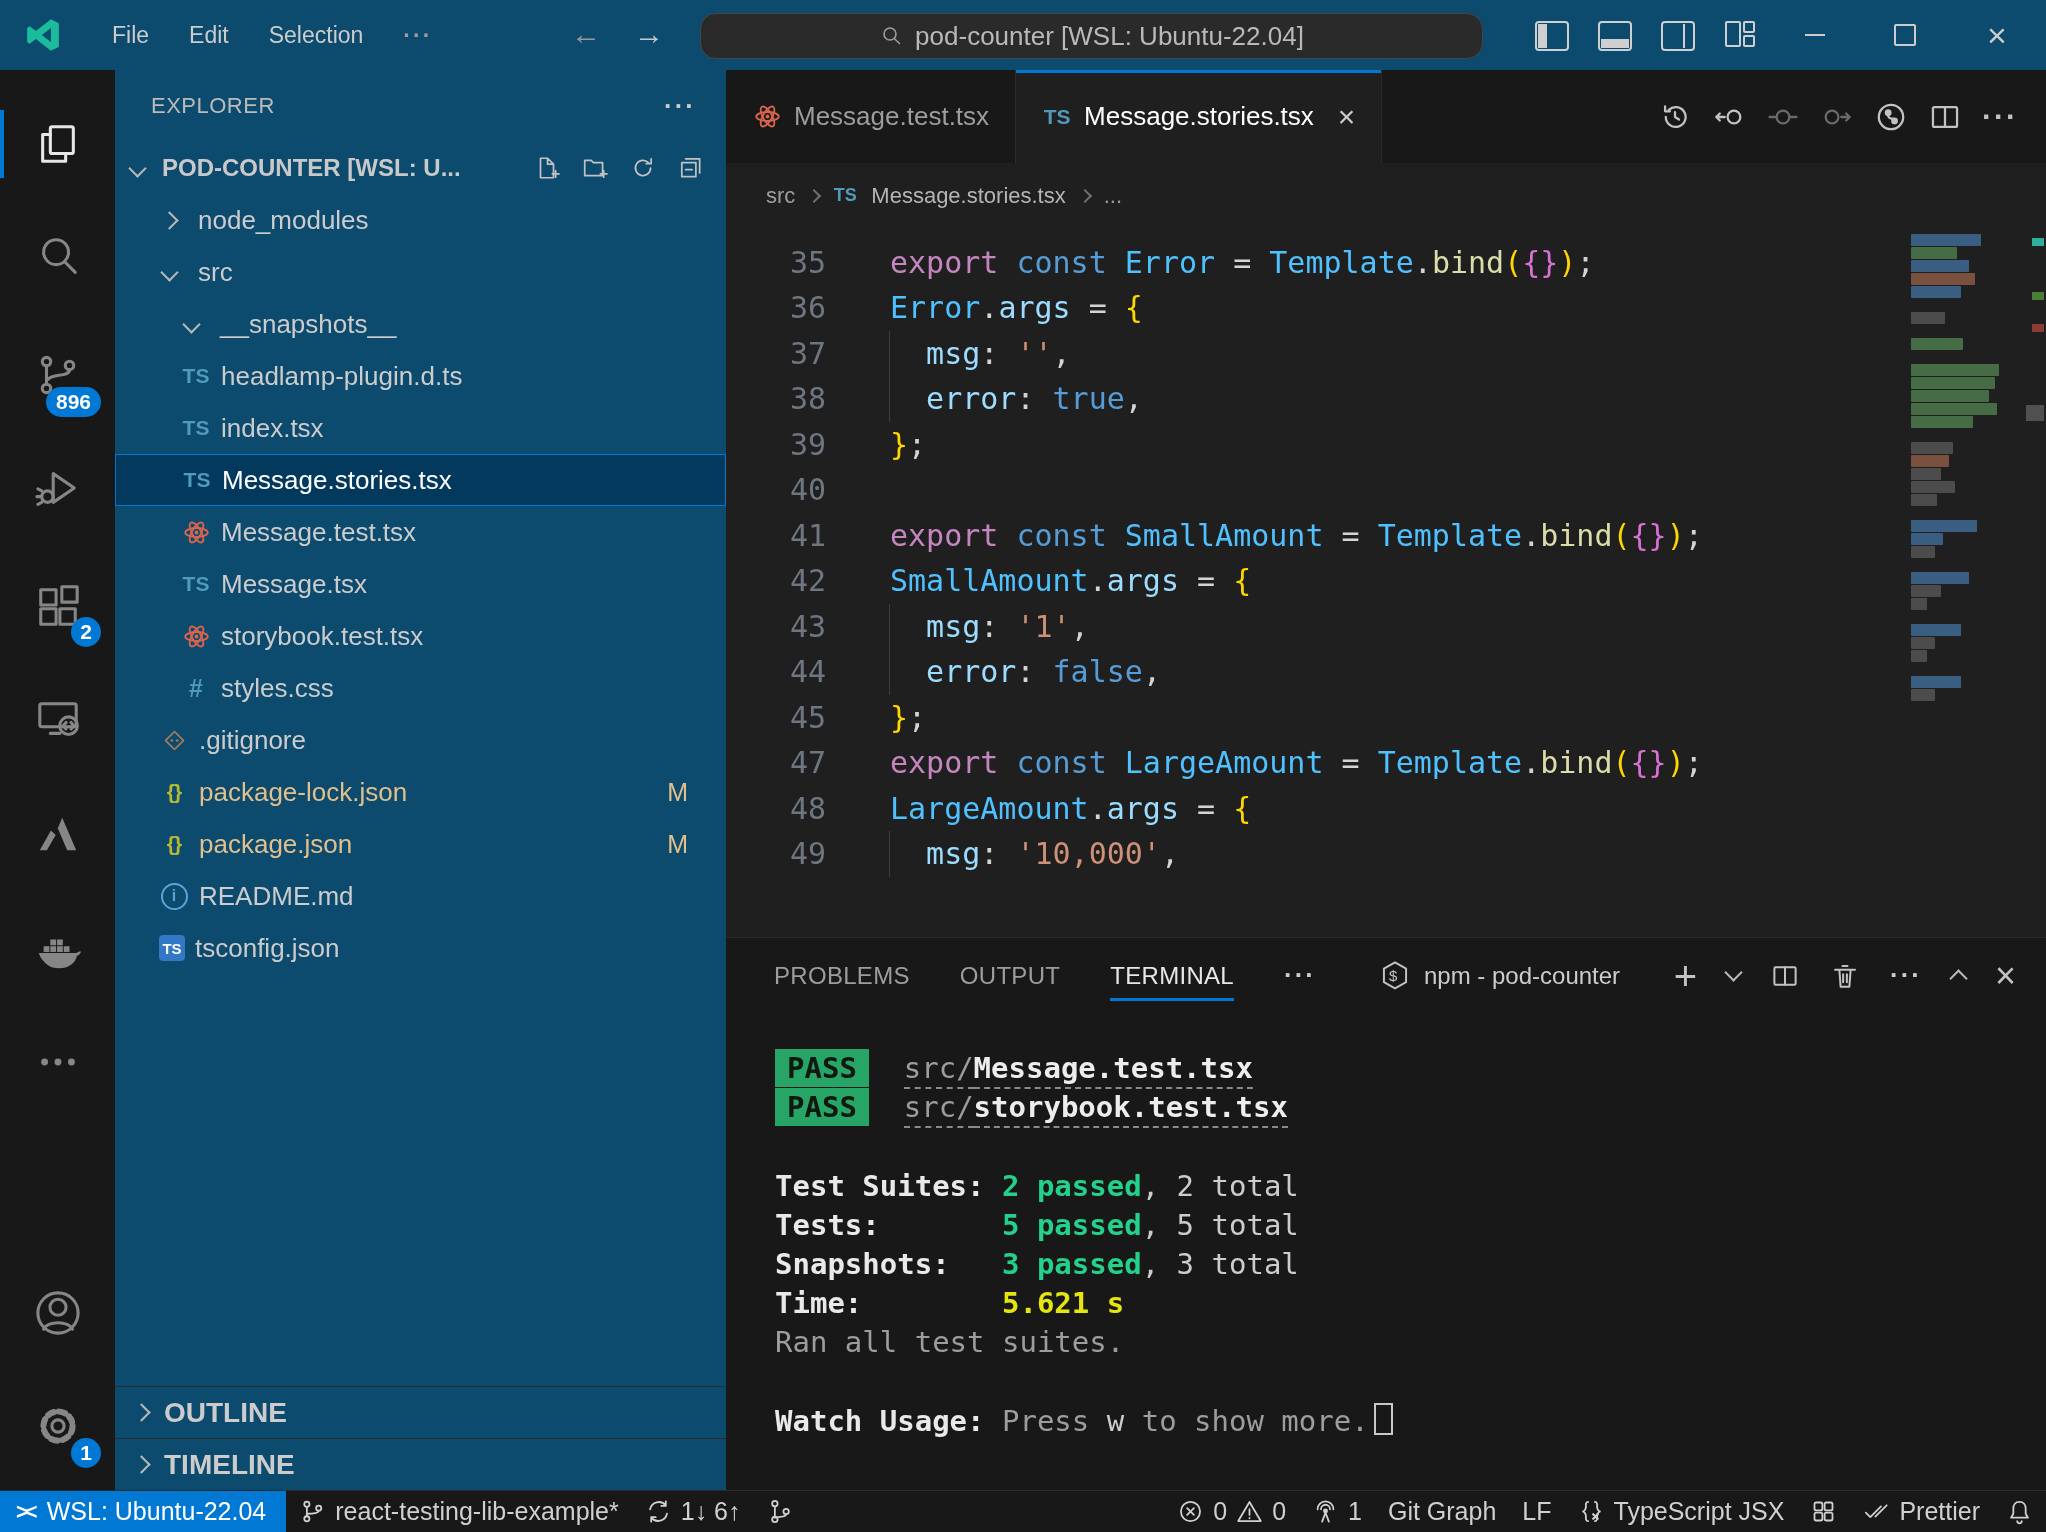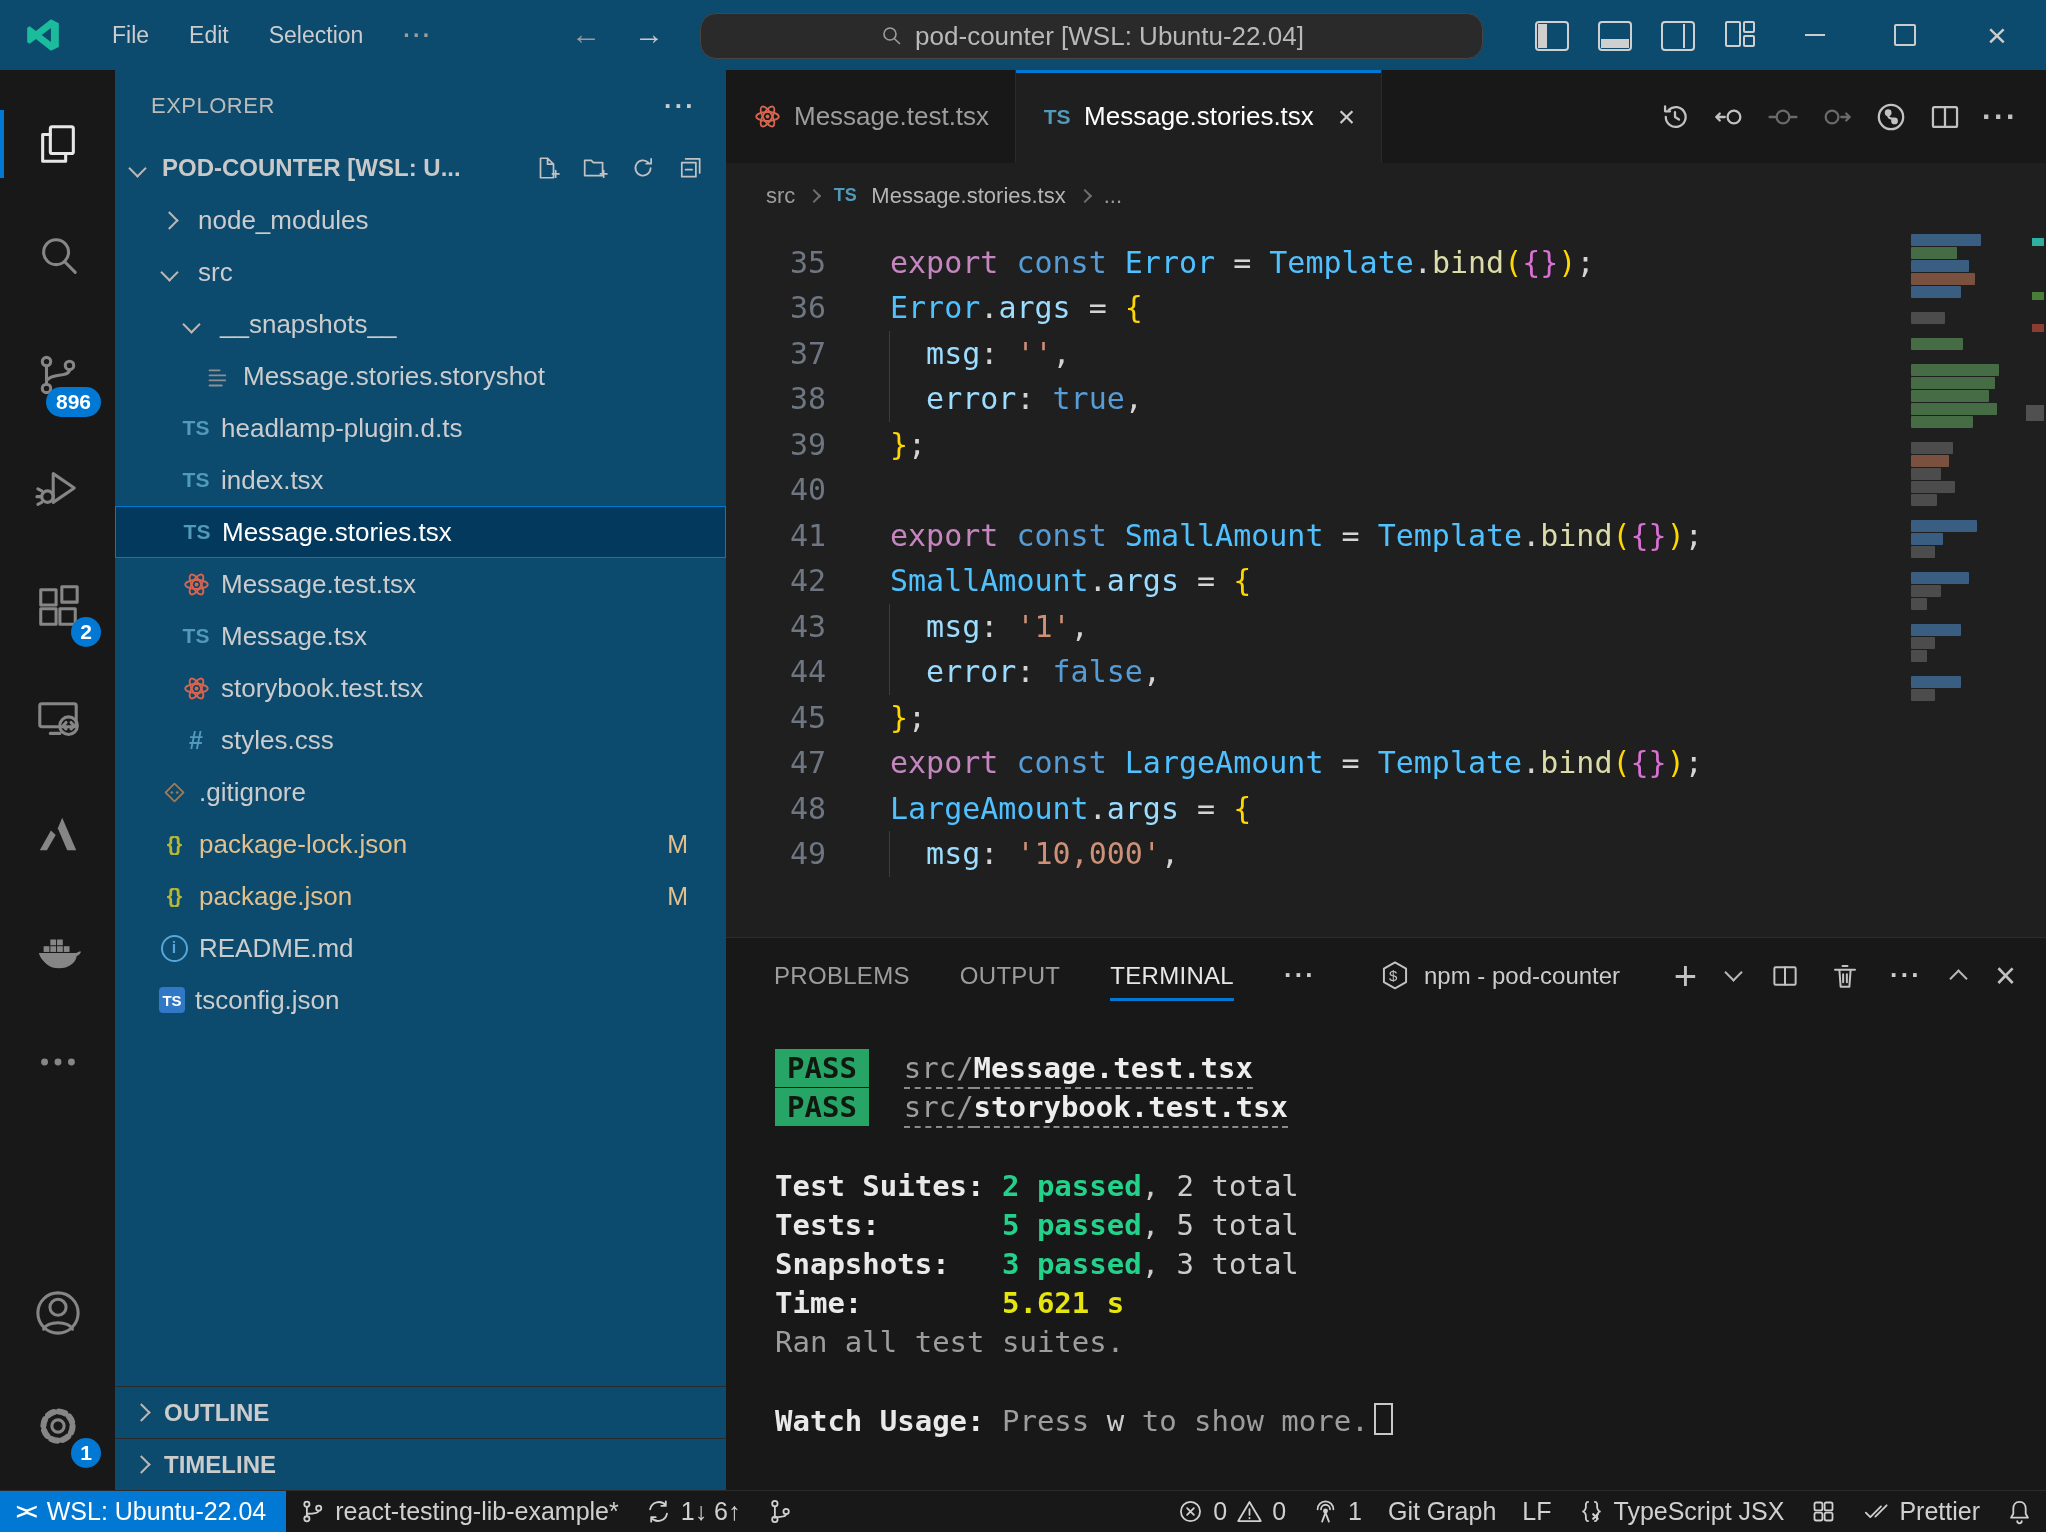--- a/index.html
+++ b/index.html
@@ -62,21 +62,21 @@
   .fi-tsconfig{background:#3178c6;color:#fff;font-weight:700;font-size:15px;border-radius:4px;width:26px;height:26px;}
   .fi-css{color:#519aba;font-weight:700;font-size:25px;}
   .fi-json{color:#b8b832;font-weight:700;font-size:21px;letter-spacing:-1px;}
   .fi-info{color:#58a6d8;}
   .fi-info i{font-style:normal;border:2px solid #58a6d8;border-radius:50%;width:23px;height:23px;display:flex;
              align-items:center;justify-content:center;font-size:16px;font-weight:700;}
   .fi-git{color:#9a7b5c;}
   .fi-list{color:#8f8f8f;}
   .fi-react{color:#d9654e;}
   .side-section{position:absolute;left:0;width:611px;height:52px;border-top:1px solid #2b2b2b;display:flex;
-                align-items:center;gap:16px;padding-left:20px;box-sizing:border-box;font-weight:700;font-size:24px;color:#cccccc;}
+                align-items:center;gap:16px;padding-left:20px;box-sizing:border-box;font-weight:700;font-size:28px;color:#cccccc;}
 
   
   .main{position:absolute;left:726px;top:70px;width:1320px;height:1420px;background:#1f1f1f;}
   .tabbar{position:absolute;left:0;top:0;width:1320px;height:93px;background:#181818;display:flex;align-items:stretch;}
   .tab{display:flex;align-items:center;gap:14px;padding:0 26px;font-size:26px;color:#9d9d9d;border-right:1px solid #2b2b2b;position:relative;}
   .tab.active{background:#1f1f1f;color:#ffffff;}
   .tab.active::before{content:'';position:absolute;left:0;right:0;top:0;height:3px;background:#0078d4;}
   .tab .fi{margin-right:-2px;}
   .tab .closex{font-size:30px;color:#cccccc;margin-left:10px;}
   .ed-actions{margin-left:auto;display:flex;align-items:center;gap:20px;padding-right:28px;color:#c2c2c2;}
@@ -312,28 +312,20 @@
           <span class="flabel" data-interactable="false">node_modules</span>
         </div>
         <div class="frow" data-interactable="true" style="padding-left: 44px;">
           <span class="chv d" data-interactable="false"></span>
           <span class="flabel" data-interactable="false">src</span>
         </div>
         <div class="frow" data-interactable="true" style="padding-left: 66px;">
           <span class="chv d" data-interactable="false"></span>
           <span class="flabel" data-interactable="false">__snapshots__</span>
         </div>
-        <div class="frow" data-interactable="true" style="padding-left: 88px;">
-          <span class="fi fi-list" data-interactable="false">
-            <svg viewBox="0 0 24 24">
-              <path d="M4 6.5h9M4 11h14M4 15.5h14M4 20h11"></path>
-            </svg>
-          </span>
-          <span class="flabel" data-interactable="false">Message.stories.storyshot</span>
-        </div>
         <div class="frow" data-interactable="true" style="padding-left: 66px;">
           <span class="fi fi-ts" data-interactable="false">TS</span>
           <span class="flabel" data-interactable="false">headlamp-plugin.d.ts</span>
         </div>
         <div class="frow" data-interactable="true" style="padding-left: 66px;">
           <span class="fi fi-ts" data-interactable="false">TS</span>
           <span class="flabel" data-interactable="false">index.tsx</span>
         </div>
         <div class="frow selected" data-interactable="true" style="padding-left: 66px;">
           <span class="fi fi-ts" data-interactable="false">TS</span>

